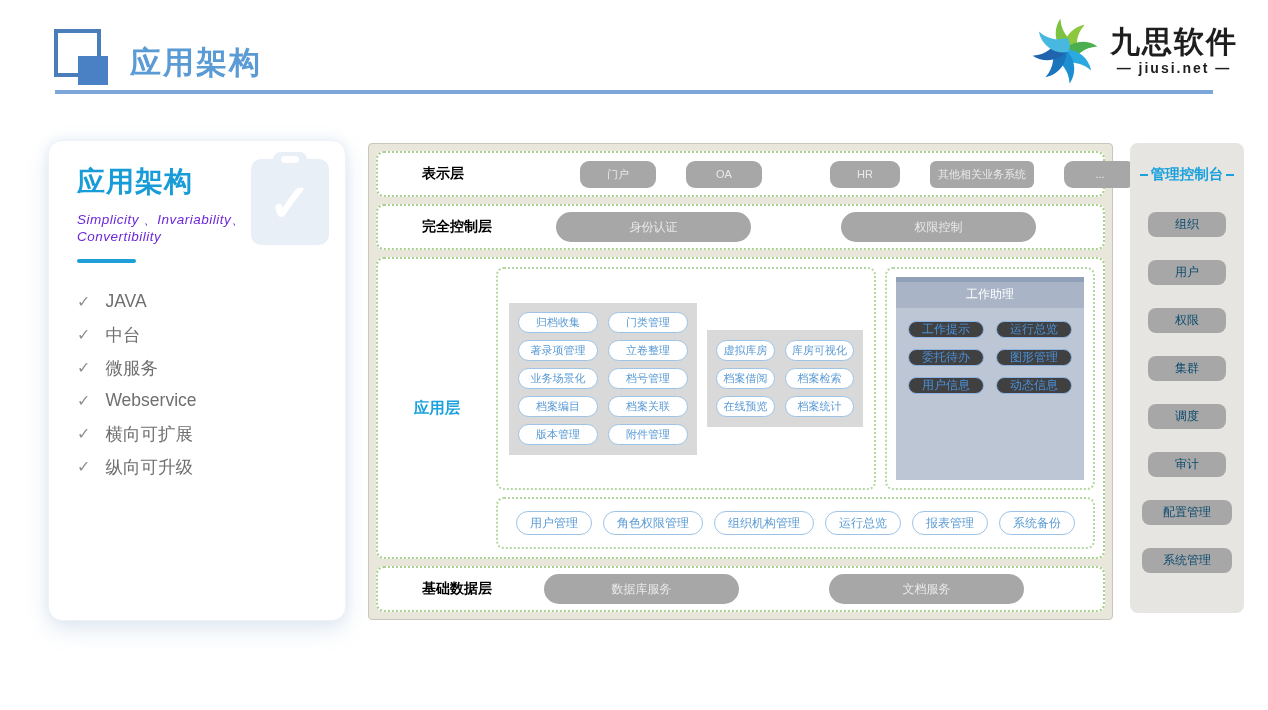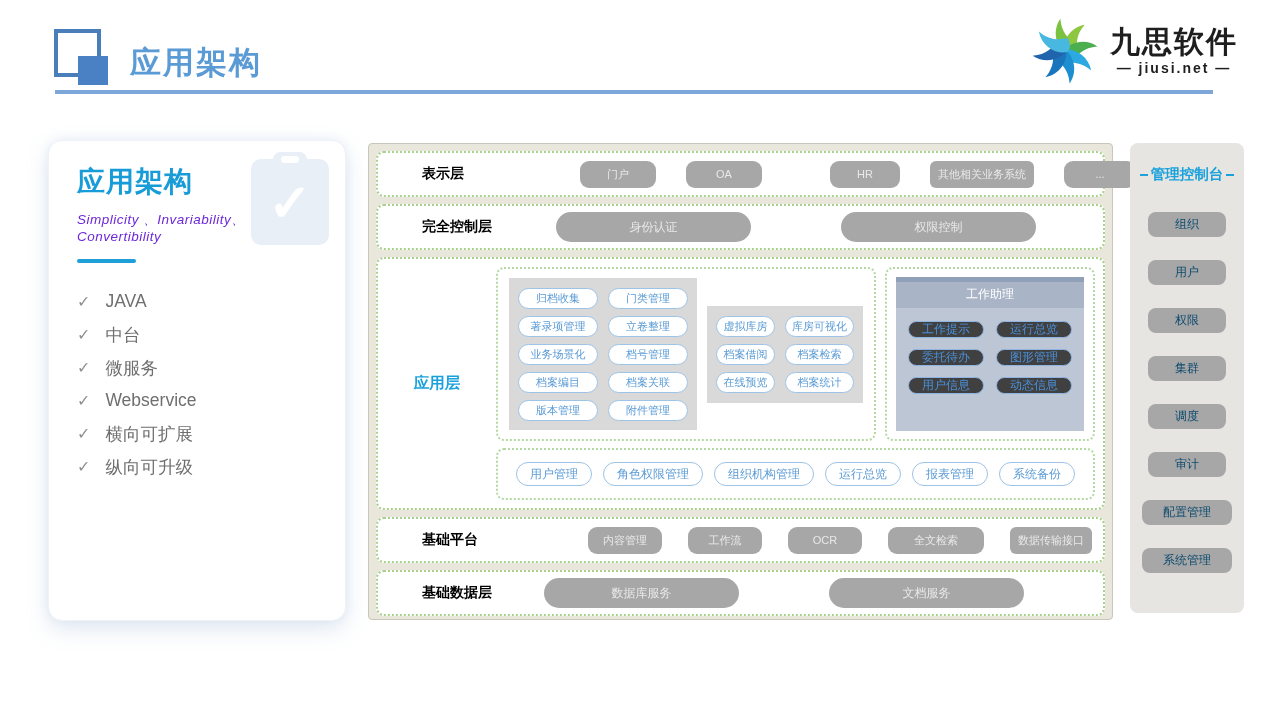--- a/index.html
+++ b/index.html
@@ -211,30 +211,20 @@
           <div class="pill-b">用户管理</div>
           <div class="pill-b">角色权限管理</div>
           <div class="pill-b">组织机构管理</div>
           <div class="pill-b">运行总览</div>
           <div class="pill-b">报表管理</div>
           <div class="pill-b">系统备份</div>
         </div>
       </div>
     </div>
 
-    <div class="layer h46">
-      <div class="layer-label">基础平台</div>
-      <div class="pills pills-platform">
-        <div class="pill-g w74">内容管理</div>
-        <div class="pill-g w74">工作流</div>
-        <div class="pill-g w74">OCR</div>
-        <div class="pill-g w96">全文检索</div>
-        <div class="pill-g tight">数据传输接口</div>
-      </div>
-    </div>
 
     <div class="layer h46">
       <div class="layer-label">基础数据层</div>
       <div class="pills pills-data">
         <div class="pill-g pill-g-big">数据库服务</div>
         <div class="pill-g pill-g-big">文档服务</div>
       </div>
     </div>
   </div>
 

